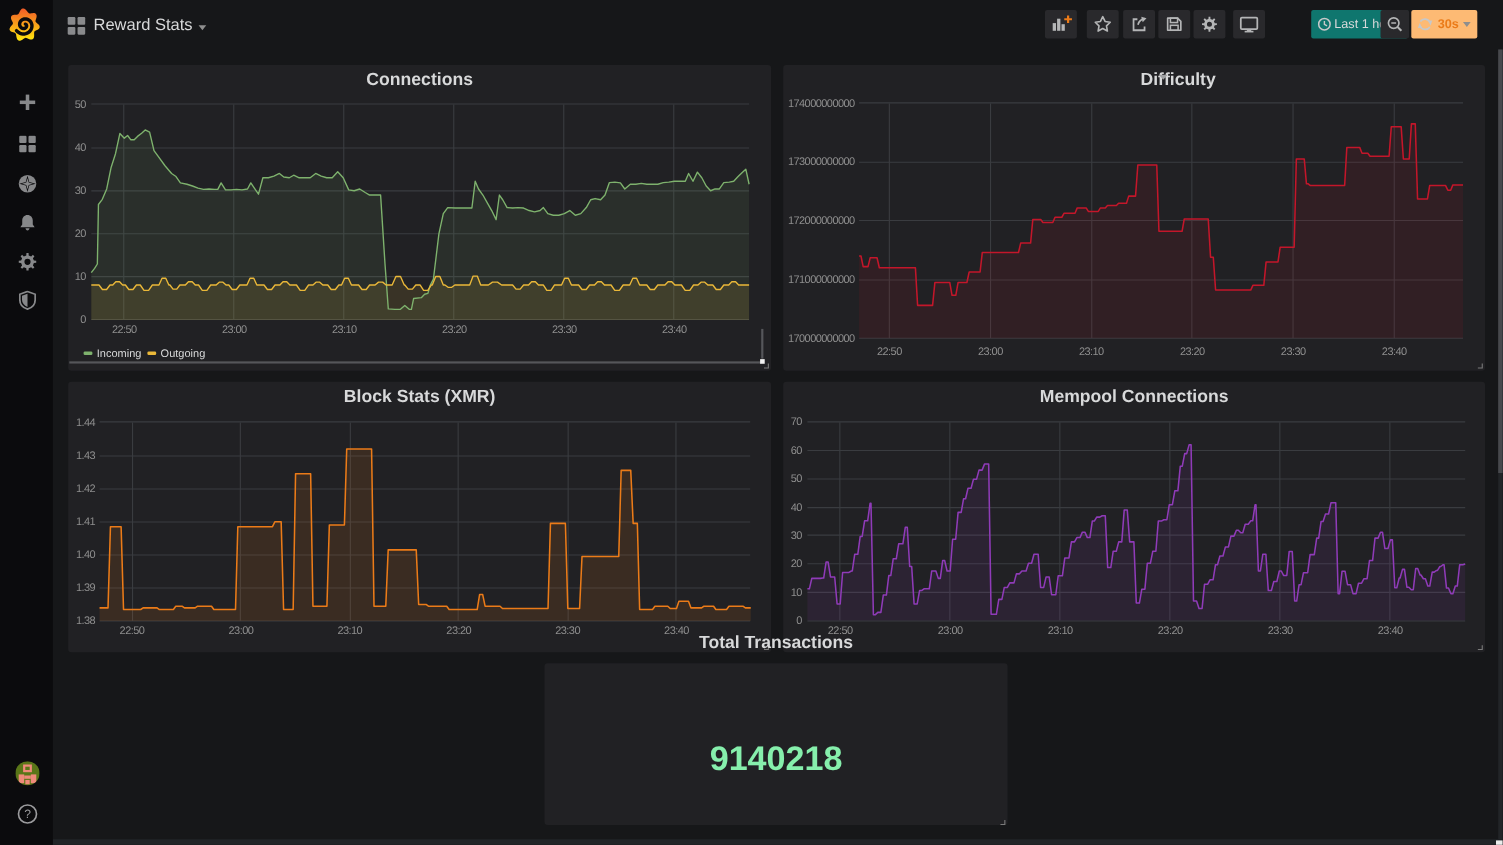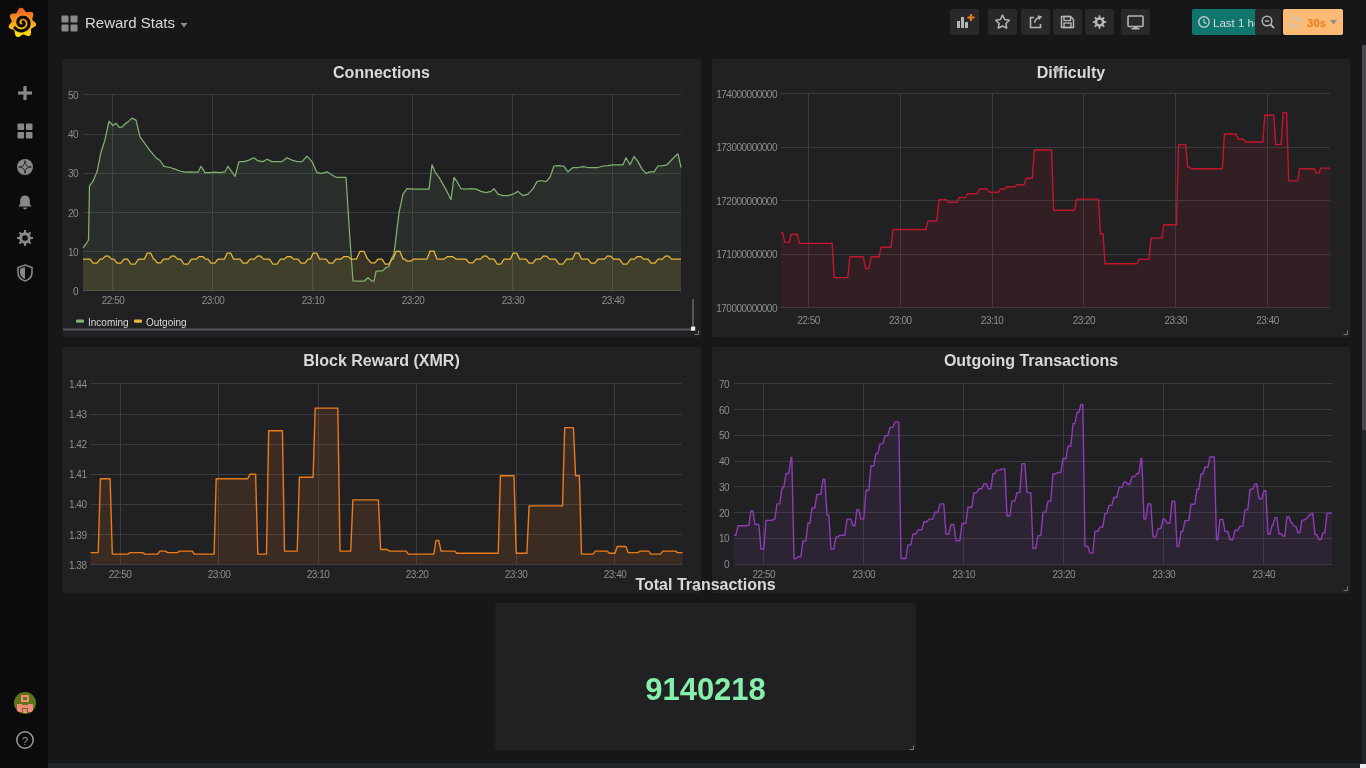--- a/index.html
+++ b/index.html
@@ -99,21 +99,21 @@
     <text x="86.5" y="414.6" font-size="10" letter-spacing="-0.5" fill="#8e8e8e" text-anchor="end" dominant-baseline="central">1.43</text>
     <text x="86.5" y="384.5" font-size="10" letter-spacing="-0.5" fill="#8e8e8e" text-anchor="end" dominant-baseline="central">1.44</text>
     <text x="120" y="574" font-size="10" letter-spacing="-0.5" fill="#8e8e8e" text-anchor="middle" dominant-baseline="central">22:50</text>
     <text x="219" y="574" font-size="10" letter-spacing="-0.5" fill="#8e8e8e" text-anchor="middle" dominant-baseline="central">23:00</text>
     <text x="318" y="574" font-size="10" letter-spacing="-0.5" fill="#8e8e8e" text-anchor="middle" dominant-baseline="central">23:10</text>
     <text x="417" y="574" font-size="10" letter-spacing="-0.5" fill="#8e8e8e" text-anchor="middle" dominant-baseline="central">23:20</text>
     <text x="516" y="574" font-size="10" letter-spacing="-0.5" fill="#8e8e8e" text-anchor="middle" dominant-baseline="central">23:30</text>
     <text x="615" y="574" font-size="10" letter-spacing="-0.5" fill="#8e8e8e" text-anchor="middle" dominant-baseline="central">23:40</text>
     <path d="M694.5 590.5 L698.5 590.5 L698.5 586.5" fill="none" stroke="#7a7a7a" stroke-width="1"></path>
   </svg>
-<div class="ptitle" style="left:62px;top:352px;width:639px">Block Reward (XMR)</div>
+<div class="ptitle" style="left:62px;top:352px;width:639px">Block Stats (XMR)</div>
 <svg style="position:absolute;left:712px;top:347px" width="638" height="246" viewBox="712 347 638 246">
     <line x1="734" y1="564.5" x2="1332" y2="564.5" stroke="#3a3c40" stroke-width="1"></line>
     <line x1="734" y1="538.5" x2="1332" y2="538.5" stroke="#3a3c40" stroke-width="1"></line>
     <line x1="734" y1="512.5" x2="1332" y2="512.5" stroke="#3a3c40" stroke-width="1"></line>
     <line x1="734" y1="486.5" x2="1332" y2="486.5" stroke="#3a3c40" stroke-width="1"></line>
     <line x1="734" y1="461.5" x2="1332" y2="461.5" stroke="#3a3c40" stroke-width="1"></line>
     <line x1="734" y1="435.5" x2="1332" y2="435.5" stroke="#3a3c40" stroke-width="1"></line>
     <line x1="734" y1="409.5" x2="1332" y2="409.5" stroke="#3a3c40" stroke-width="1"></line>
     <line x1="734" y1="383.5" x2="1332" y2="383.5" stroke="#3a3c40" stroke-width="1"></line>
     <line x1="763.5" y1="383.8" x2="763.5" y2="564.2" stroke="#3a3c40" stroke-width="1"></line>
@@ -133,21 +133,21 @@
     <text x="729" y="410.1" font-size="10" letter-spacing="-0.5" fill="#8e8e8e" text-anchor="end" dominant-baseline="central">60</text>
     <text x="729" y="384.3" font-size="10" letter-spacing="-0.5" fill="#8e8e8e" text-anchor="end" dominant-baseline="central">70</text>
     <text x="763.8" y="574" font-size="10" letter-spacing="-0.5" fill="#8e8e8e" text-anchor="middle" dominant-baseline="central">22:50</text>
     <text x="863.8" y="574" font-size="10" letter-spacing="-0.5" fill="#8e8e8e" text-anchor="middle" dominant-baseline="central">23:00</text>
     <text x="963.8" y="574" font-size="10" letter-spacing="-0.5" fill="#8e8e8e" text-anchor="middle" dominant-baseline="central">23:10</text>
     <text x="1063.8" y="574" font-size="10" letter-spacing="-0.5" fill="#8e8e8e" text-anchor="middle" dominant-baseline="central">23:20</text>
     <text x="1163.8" y="574" font-size="10" letter-spacing="-0.5" fill="#8e8e8e" text-anchor="middle" dominant-baseline="central">23:30</text>
     <text x="1263.8" y="574" font-size="10" letter-spacing="-0.5" fill="#8e8e8e" text-anchor="middle" dominant-baseline="central">23:40</text>
     <path d="M1343.5 590.5 L1347.5 590.5 L1347.5 586.5" fill="none" stroke="#7a7a7a" stroke-width="1"></path>
   </svg>
-<div class="ptitle" style="left:712px;top:352px;width:638px">Outgoing Transactions</div>
+<div class="ptitle" style="left:712px;top:352px;width:638px">Mempool Connections</div>
 <div class="ptitle" style="left:495px;top:576px;width:421px">Total Transactions</div>
 <div class="abs" style="left:495px;top:672px;width:421px;text-align:center;color:#86efac;font-size:31px;font-weight:700;letter-spacing:0px">9140218</div>
 <svg class="abs" style="left:905px;top:740px" width="12" height="12" viewBox="0 0 12 12">
     <path d="M4.5 9.5 L8.5 9.5 L8.5 5.5" fill="none" stroke="#7a7a7a" stroke-width="1"></path>
   </svg>
 <div class="abs" style="left:48px;top:763px;width:1318px;height:5px;background:#222528"></div>
 <div class="abs" style="left:1360px;top:763.5px;width:6px;height:4.5px;background:#ececec"></div>
 <div class="abs" style="left:1362px;top:45px;width:4px;height:718px;background:#222528"></div>
 <div class="abs" style="left:1362px;top:45px;width:4px;height:385px;background:#47494d"></div>
 <svg class="abs" style="left:61px;top:15px" width="17" height="17" viewBox="0 0 17 17">

